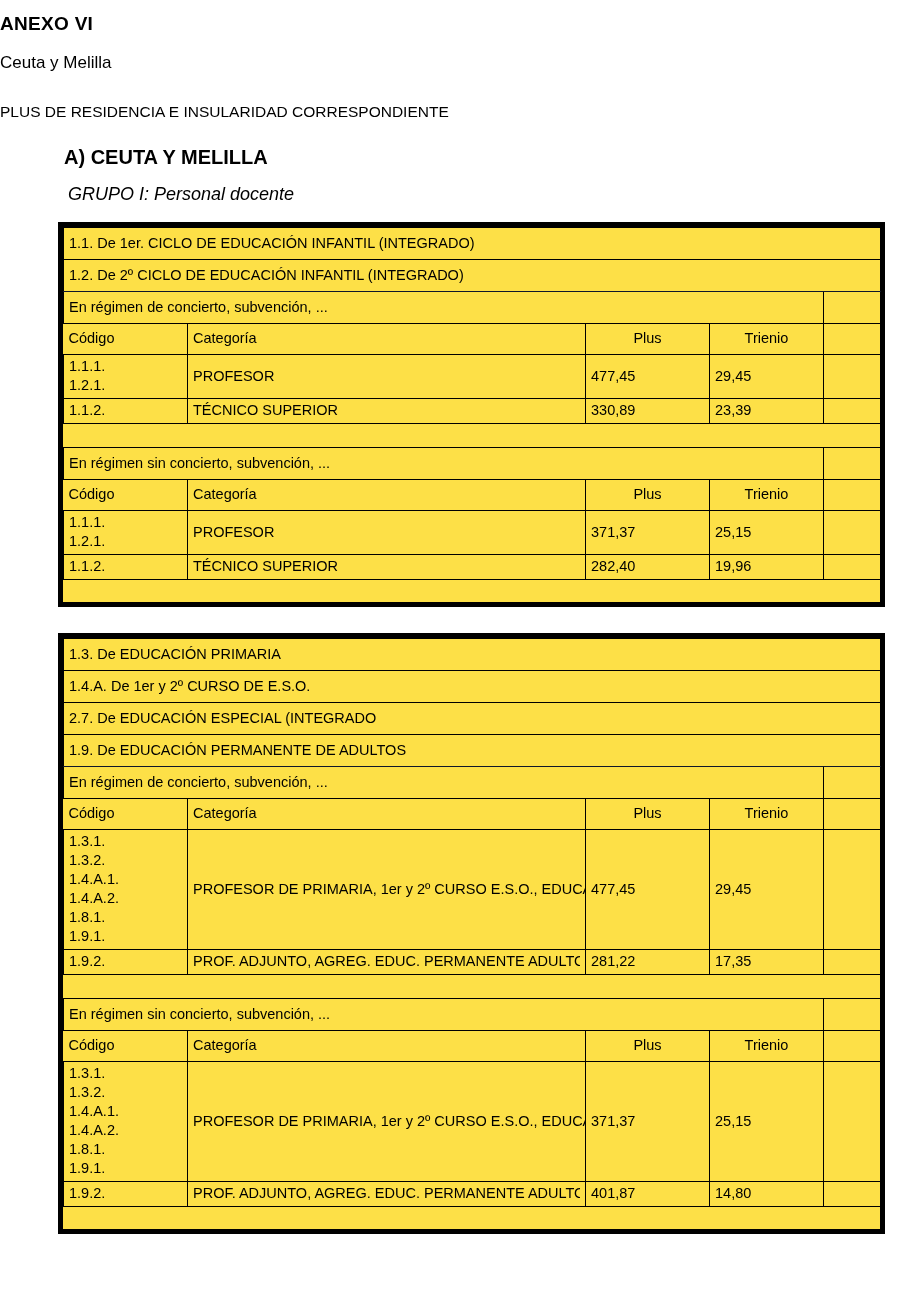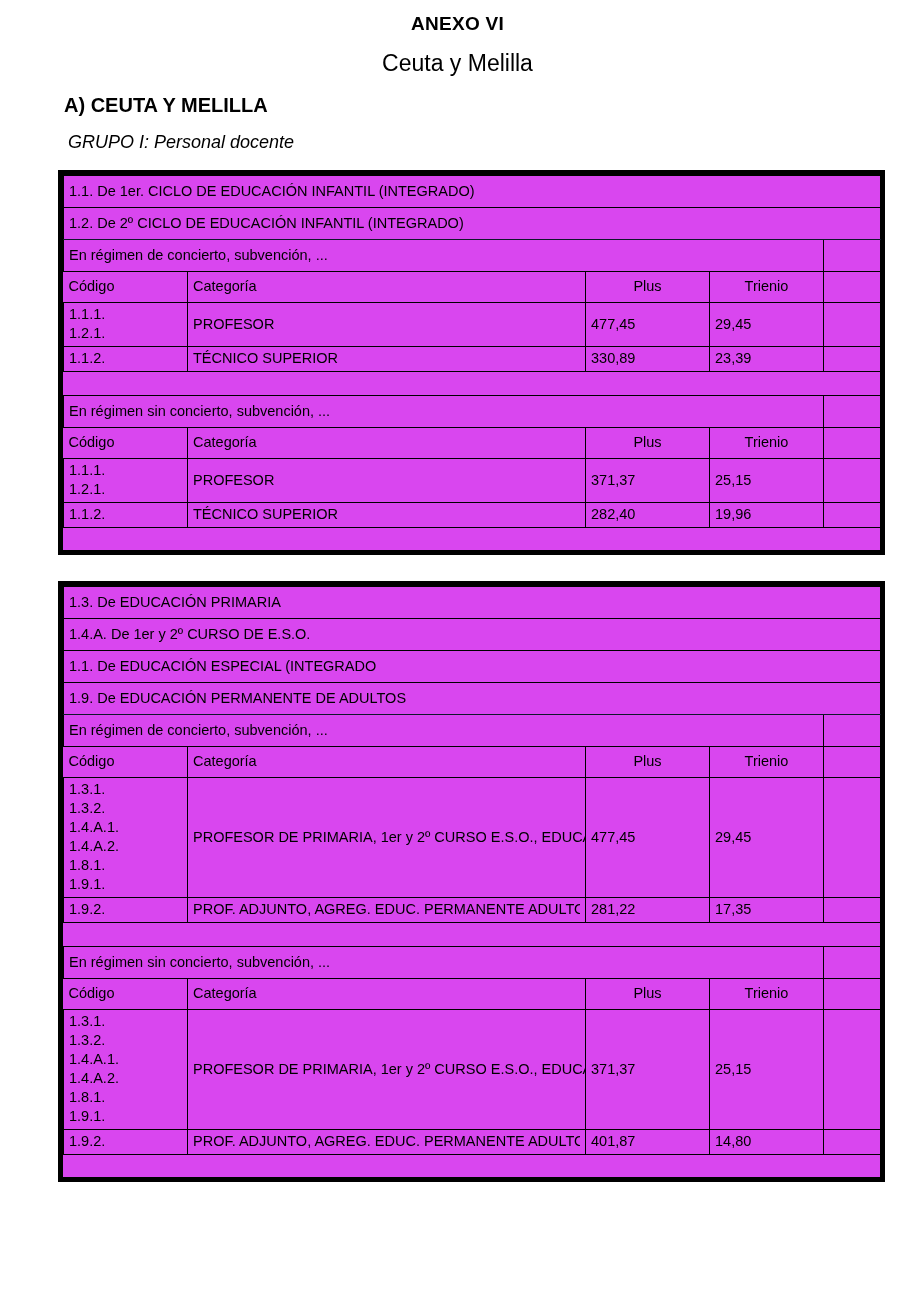--- a/index.html
+++ b/index.html
@@ -10,30 +10,30 @@
   body {
     width: 915px;
     height: 1315px;
     font-family: "Liberation Sans", sans-serif;
     color: #000000;
     position: relative;
     overflow: hidden;
   }
 
   
-  .doc-header { text-align: center; }
+  .doc-header { text-align: left; }
   .title-main {
     font-size: 19px;
     font-weight: bold;
     letter-spacing: .3px;
     margin: 13px 0 0 0;
     line-height: 22px;
   }
   .title-sub {
-    font-size: 23px;
+    font-size: 17px;
     font-weight: normal;
     margin: 18px 0 0 0;
     line-height: 20px;
   }
   .title-desc {
     font-size: 15.5px;
     font-weight: normal;
     margin: 0;
     line-height: 26px;
   }
@@ -52,21 +52,21 @@
     line-height: 20px;
   }
 
   
   .block {
     position: relative;
     margin: 18px 0 0 58px;
     width: 827px;
     border: 5px solid #000;
     box-sizing: border-box;
-    background: #d946ef;
+    background: #fde047;
   }
   .block.second { margin-top: 26px; }
 
   table.grid {
     border-collapse: collapse;
     width: 100%;
     table-layout: fixed;
     font-size: 14.5px;
   }
   table.grid td {
@@ -136,20 +136,21 @@
   }
 
   .nowrap-clip { display: block; overflow: hidden; white-space: nowrap; }
 </style>
 </head>
 <body>
 
 <div class="doc-header">
   <div class="title-main">ANEXO VI</div>
   <div class="title-sub">Ceuta y Melilla</div>
+  <div class="title-desc first">PLUS DE RESIDENCIA E INSULARIDAD CORRESPONDIENTE</div>
 </div>
 <div class="section-letter">A) CEUTA Y MELILLA</div>
 <div class="group-line">GRUPO I: Personal docente</div>
 
 <div class="block">
   <table class="grid">
     <colgroup>
       <col class="c-code">
         <col class="c-cat">
         <col class="c-plus">
@@ -249,21 +250,21 @@
         <col class="c-pad">
     </colgroup>
     <tbody>
       <tr class="heading-row">
         <td class="heading" colspan="5">1.3.        De EDUCACIÓN PRIMARIA</td>
       </tr>
       <tr class="heading-row">
         <td class="heading" colspan="5">1.4.A.  De  1er y 2º CURSO DE E.S.O.</td>
       </tr>
       <tr class="heading-row">
-        <td class="heading" colspan="5">1.1.        De EDUCACIÓN ESPECIAL (INTEGRADO</td>
+        <td class="heading" colspan="5">2.7.        De EDUCACIÓN ESPECIAL (INTEGRADO</td>
       </tr>
       <tr class="heading-row last">
         <td class="heading" colspan="5">1.9.        De EDUCACIÓN PERMANENTE DE ADULTOS</td>
       </tr>
 
       <tr>
         <td class="regimen" colspan="4">En régimen de concierto, subvención, ...</td>
         <td class="padcell"></td>
       </tr>
 

